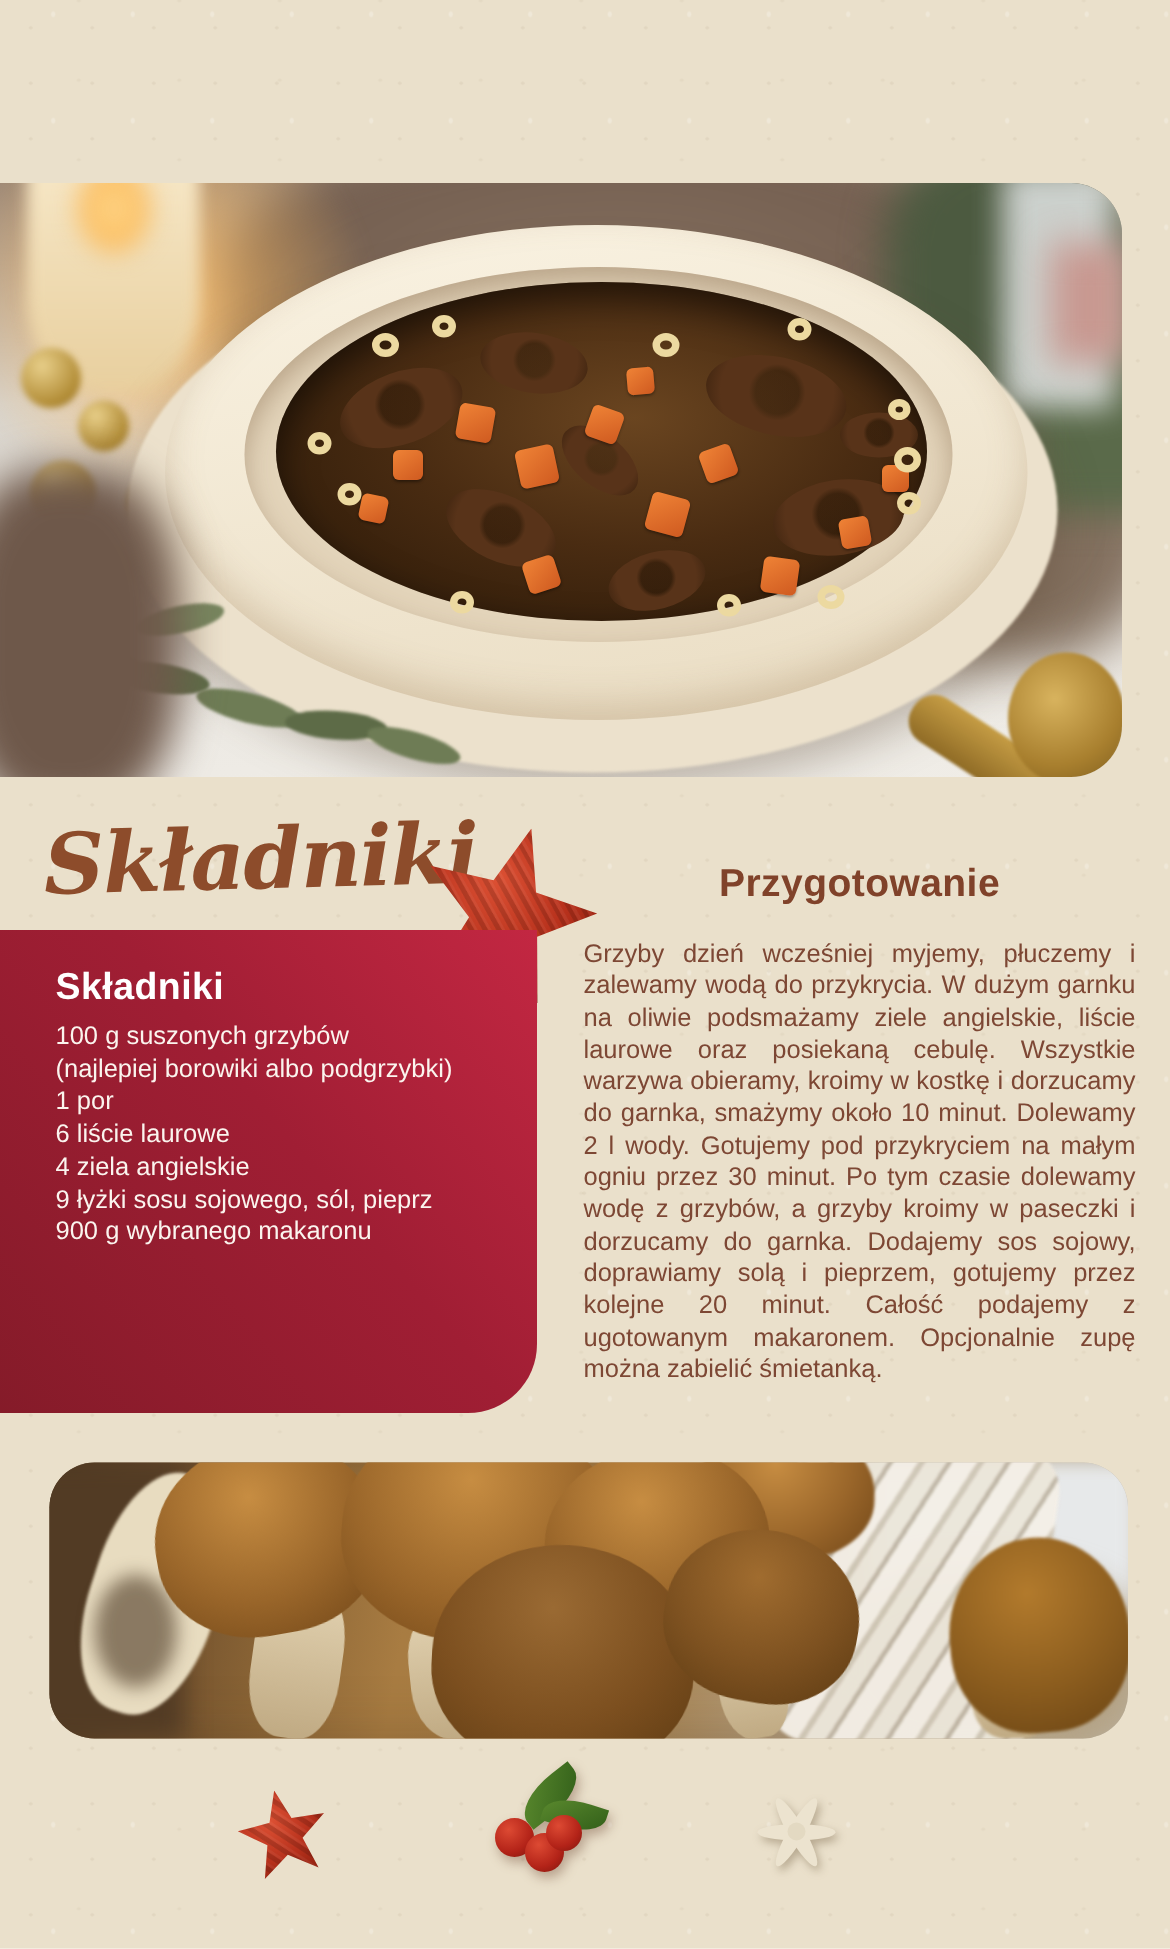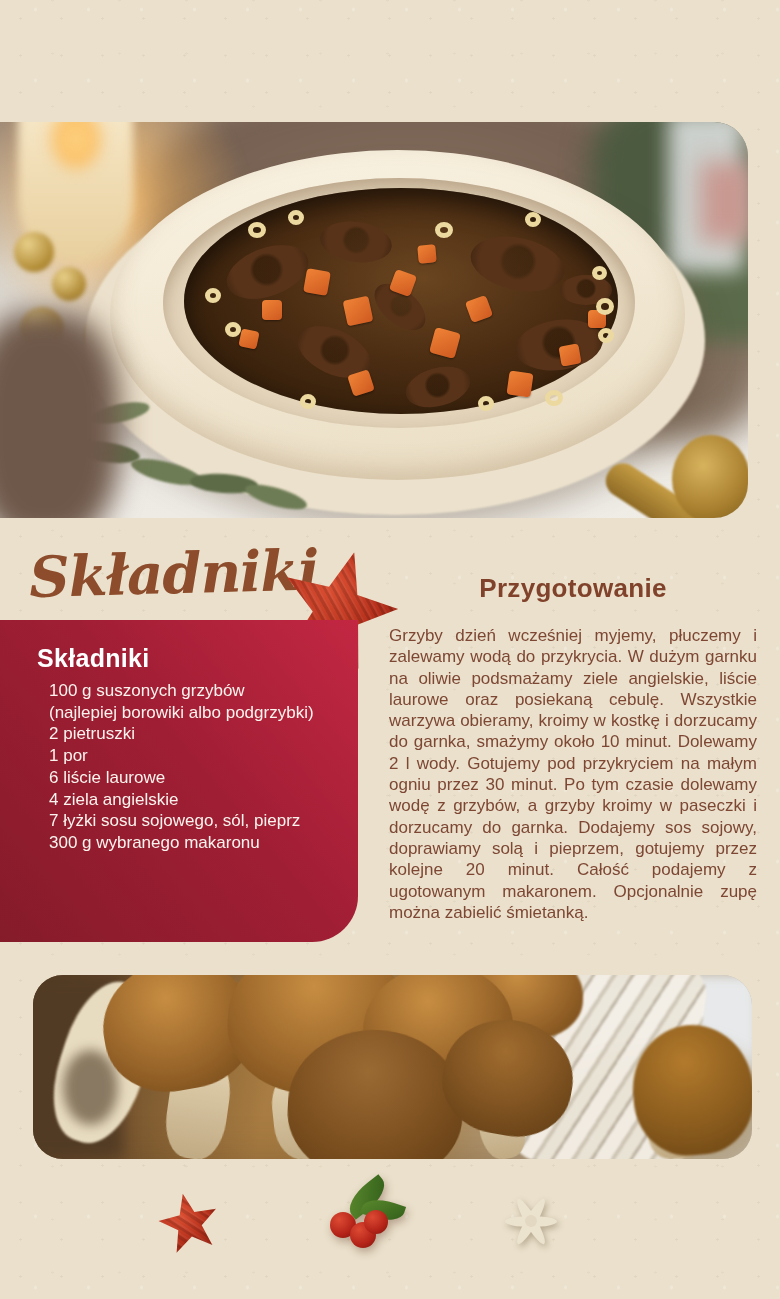--- a/index.html
+++ b/index.html
@@ -32,21 +32,21 @@
   
   .script-head{position:absolute;left:30px;top:540px;width:300px;
     font-family:"DejaVu Serif", serif;font-style:italic;font-weight:bold;
     font-size:56px;color:#8d4c2b;transform:rotate(-1.5deg);letter-spacing:-1px;}
   
   .red-box{position:absolute;left:0;top:620px;width:358px;height:322px;
     border-radius:0 0 46px 0;
     background:linear-gradient(50deg,#851b29 0%,#a01e34 55%,#c32742 100%);
     color:#ffffff;box-sizing:border-box;padding:24px 16px 0 37px;}
   .red-box h2{margin:0;font-size:25px;font-weight:bold;letter-spacing:.3px;}
-  .ing-list{list-style:none;margin:7px 0 0 12px;padding:0;font-size:17px;line-height:21.7px;
+  .ing-list{list-style:none;margin:7px 0 0 0;padding:0;font-size:17px;line-height:21.7px;
     color:#fbf4ee;}
   
   .prep{position:absolute;left:389px;top:573px;width:368px;}
   .prep h2{margin:0;text-align:center;font-size:26px;font-weight:bold;color:#80422a;letter-spacing:.3px;}
   .prep p{margin:21px 0 0 0;font-size:17px;line-height:21.3px;color:#7d4734;
     text-align:justify;}
   
   .star5{clip-path:polygon(50% 0%,62.5% 34%,99% 36%,70% 58%,80.5% 94%,50% 73%,19.5% 94%,30% 58%,1% 36%,37.5% 34%);
     background:
       repeating-linear-gradient(45deg, rgba(0,0,0,.14) 0 3px, rgba(255,255,255,.05) 3px 5px, rgba(0,0,0,0) 5px 8px),
@@ -156,26 +156,25 @@
   </div>
 
   <div class="script-head">Składniki :</div>
   <div class="deco-star-big star5"></div>
 
   <div class="red-box">
     <h2>Składniki</h2>
     <ul class="ing-list">
       <li>100 g suszonych grzybów</li>
       <li>(najlepiej borowiki albo podgrzybki)</li>
-      <li>2 pietruszki</li>
       <li>1 por</li>
       <li>6 liście laurowe</li>
       <li>4 ziela angielskie</li>
-      <li>7 łyżki sosu sojowego, sól, pieprz</li>
-      <li>300 g wybranego makaronu</li>
+      <li>9 łyżki sosu sojowego, sól, pieprz</li>
+      <li>900 g wybranego makaronu</li>
     </ul>
   </div>
 
   <div class="prep">
     <h2>Przygotowanie</h2>
     <p>Grzyby dzień wcześniej myjemy, płuczemy i zalewamy wodą do przykrycia. W dużym garnku na oliwie podsmażamy ziele angielskie, liście laurowe oraz posiekaną cebulę. Wszystkie warzywa obieramy, kroimy w kostkę i dorzucamy do garnka, smażymy około 10 minut. Dolewamy 2 l wody. Gotujemy pod przykryciem na małym ogniu przez 30 minut. Po tym czasie dolewamy wodę z grzybów, a grzyby kroimy w paseczki i dorzucamy do garnka. Dodajemy sos sojowy, doprawiamy solą i pieprzem, gotujemy przez kolejne 20 minut. Całość podajemy z ugotowanym makaronem. Opcjonalnie zupę można zabielić śmietanką.</p>
   </div>
 
   <div class="photo2">
     <div class="ph" style="left:-20px;top:0;width:110px;height:184px;background:#523b24;filter:blur(8px);"></div>

